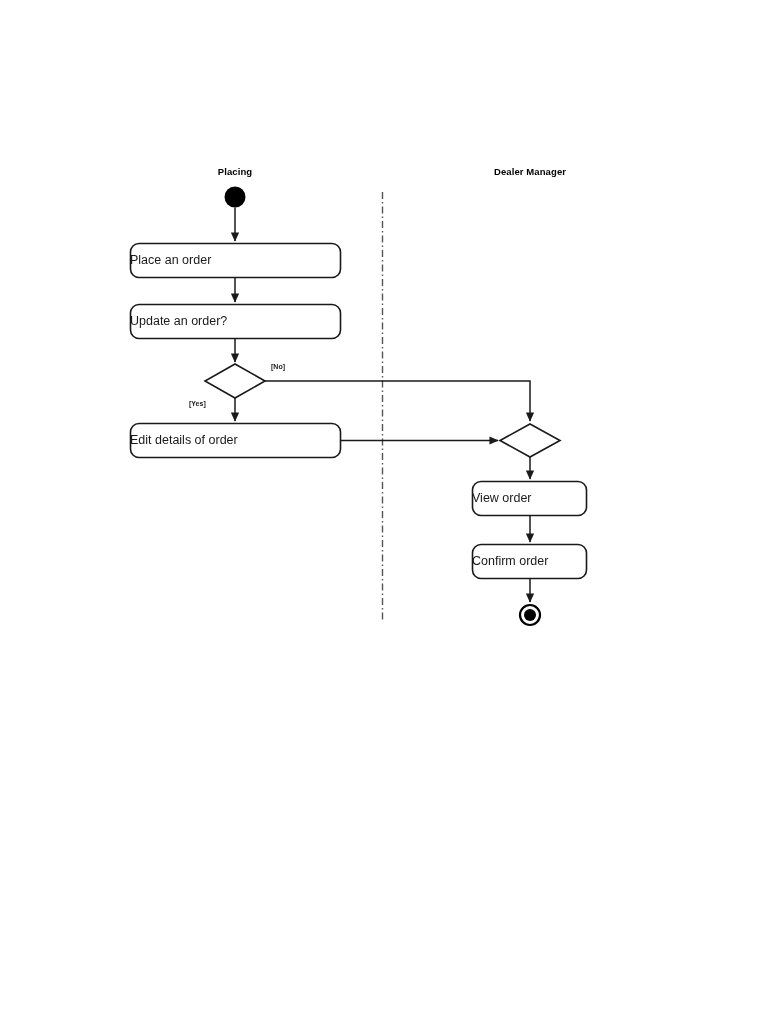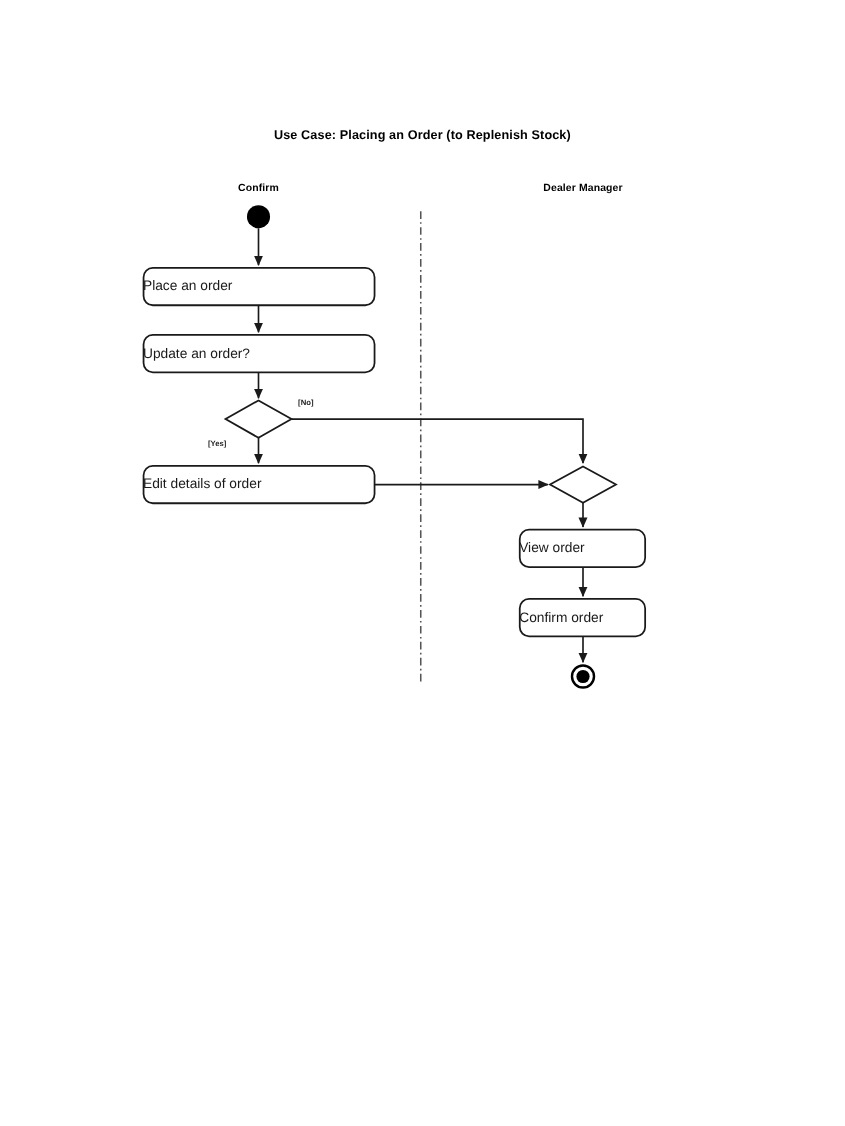--- a/index.html
+++ b/index.html
@@ -72,23 +72,22 @@
     color: #1a1a1a;
     white-space: nowrap;
     line-height: 1;
   }
 </style>
 </head>
 <body>
 
 <div id="canvas">
 
-  <div class="diagram-title">Use Case: Placing an Order (to Replenish Stock)</div>
 
-  <div class="lane-title" id="lane-title-dealer">Confirm</div>
+  <div class="lane-title" id="lane-title-dealer">Placing</div>
 
   <div class="lane-title" id="lane-title-sales">Dealer Manager</div>
 
   <svg class="svg-layer" viewBox="0 0 768 1024" xmlns="http://www.w3.org/2000/svg">
     <defs>
       <marker id="arrow" viewBox="0 0 10 10" refX="9.2" refY="5" markerWidth="6.2" markerHeight="6.2" orient="auto-start-reverse">
         <path d="M 0 0.6 L 10 5 L 0 9.4 z" fill="#1a1a1a"></path>
       </marker>
     </defs>
 

